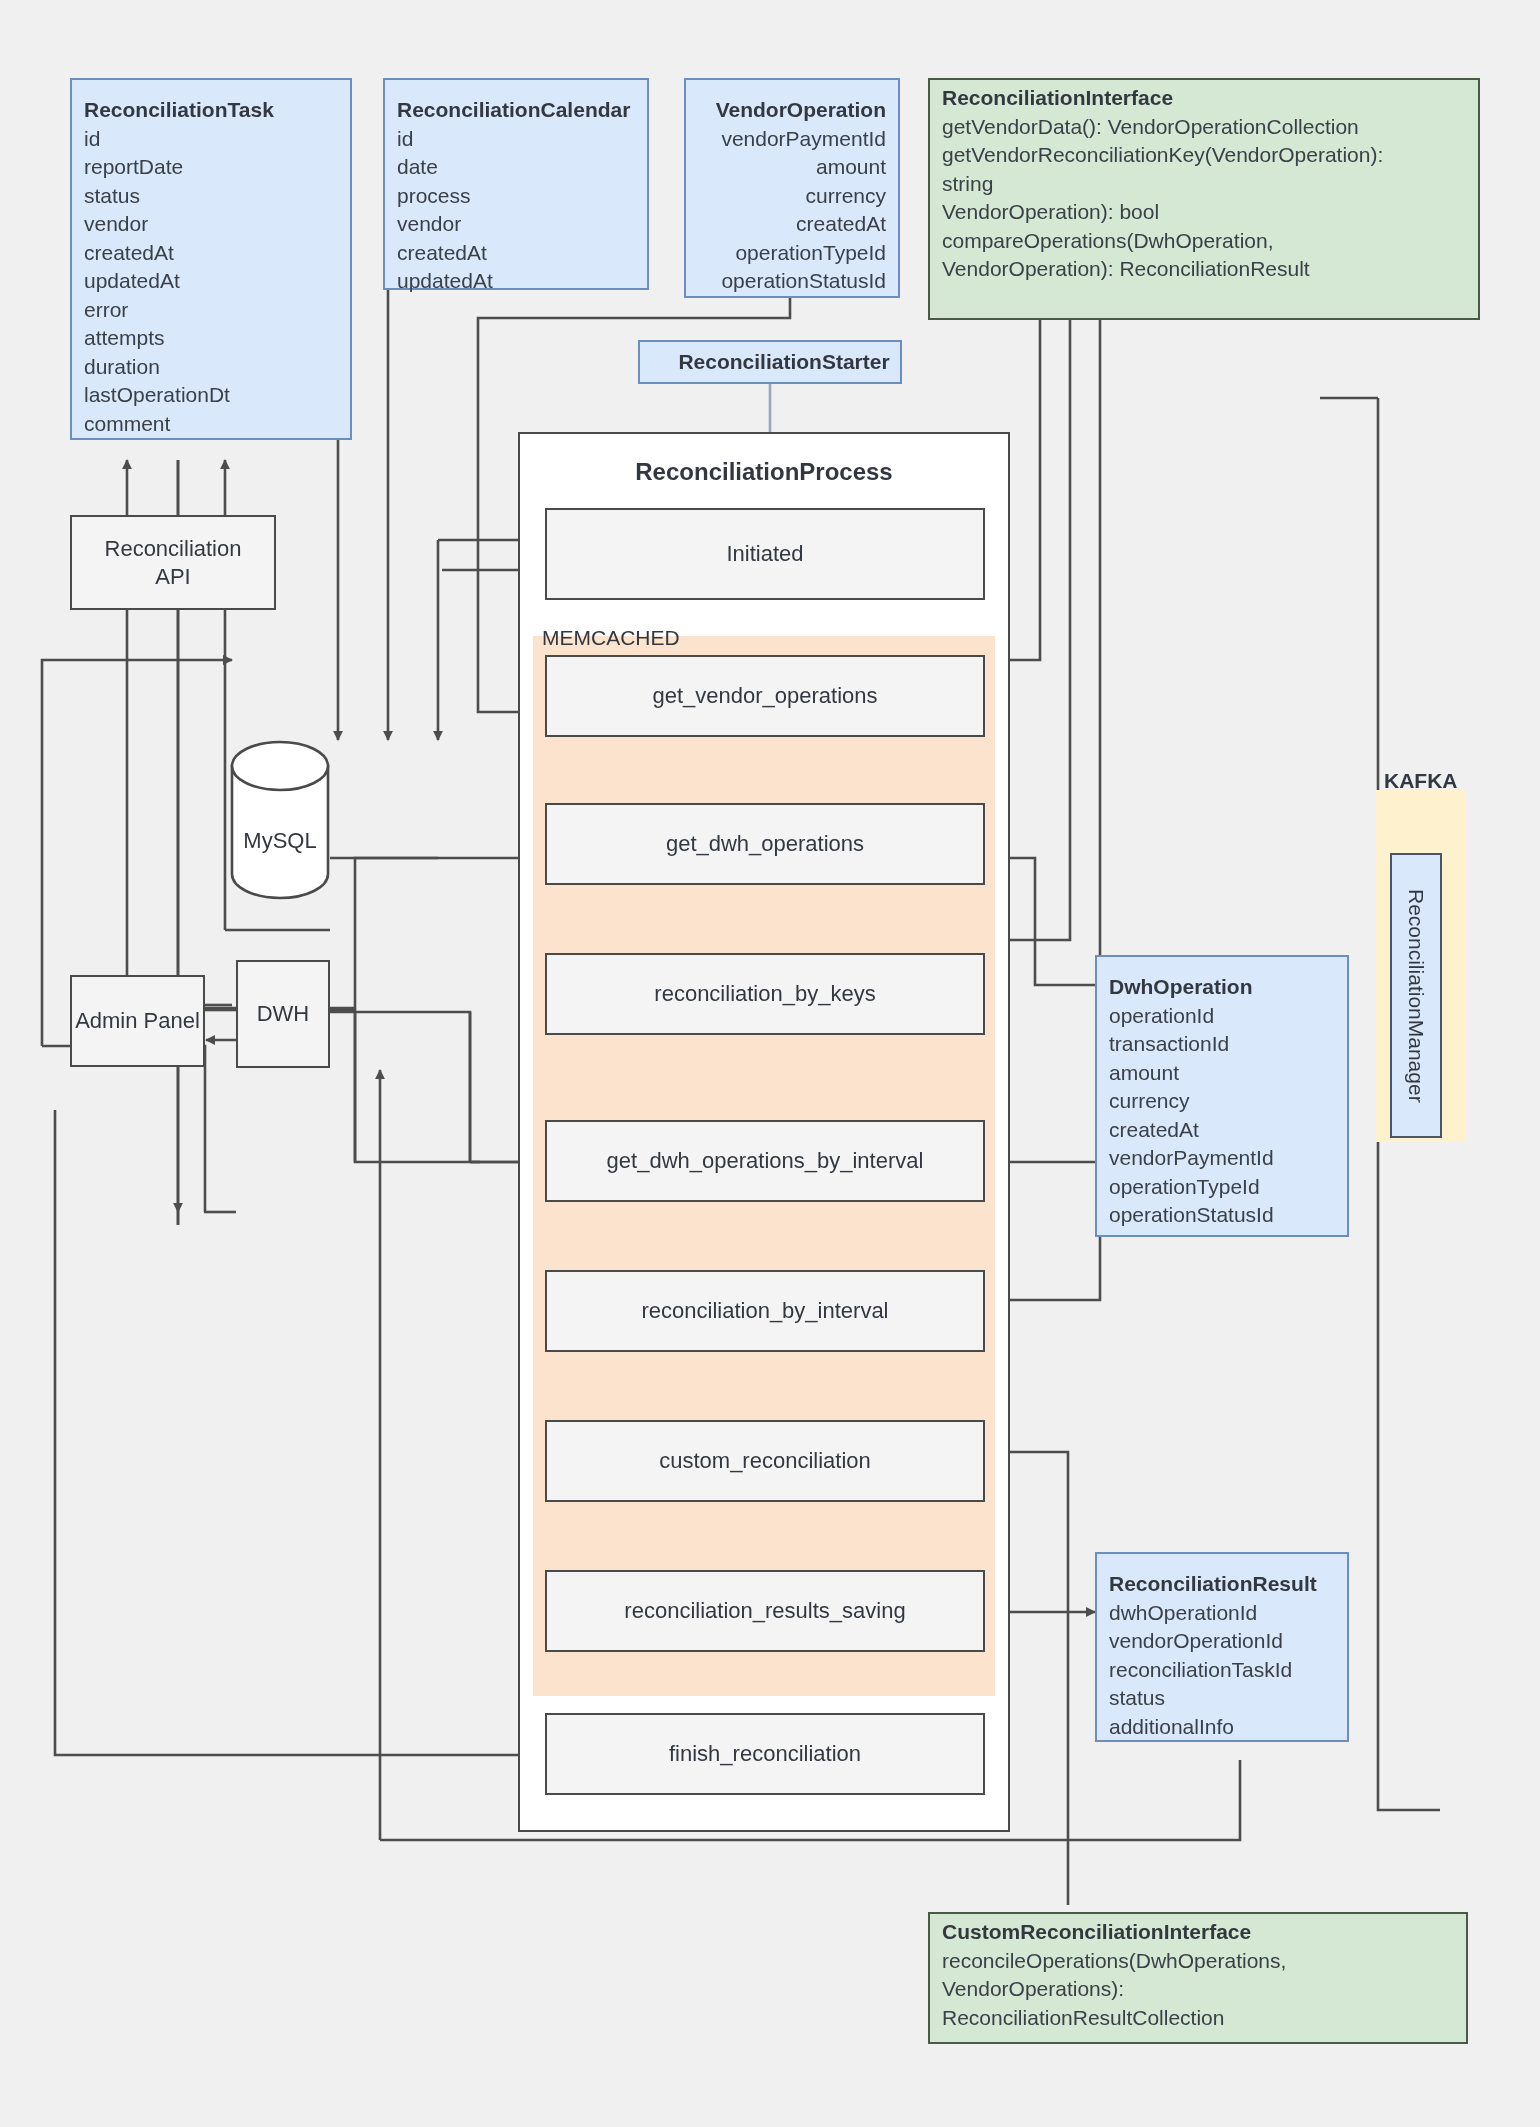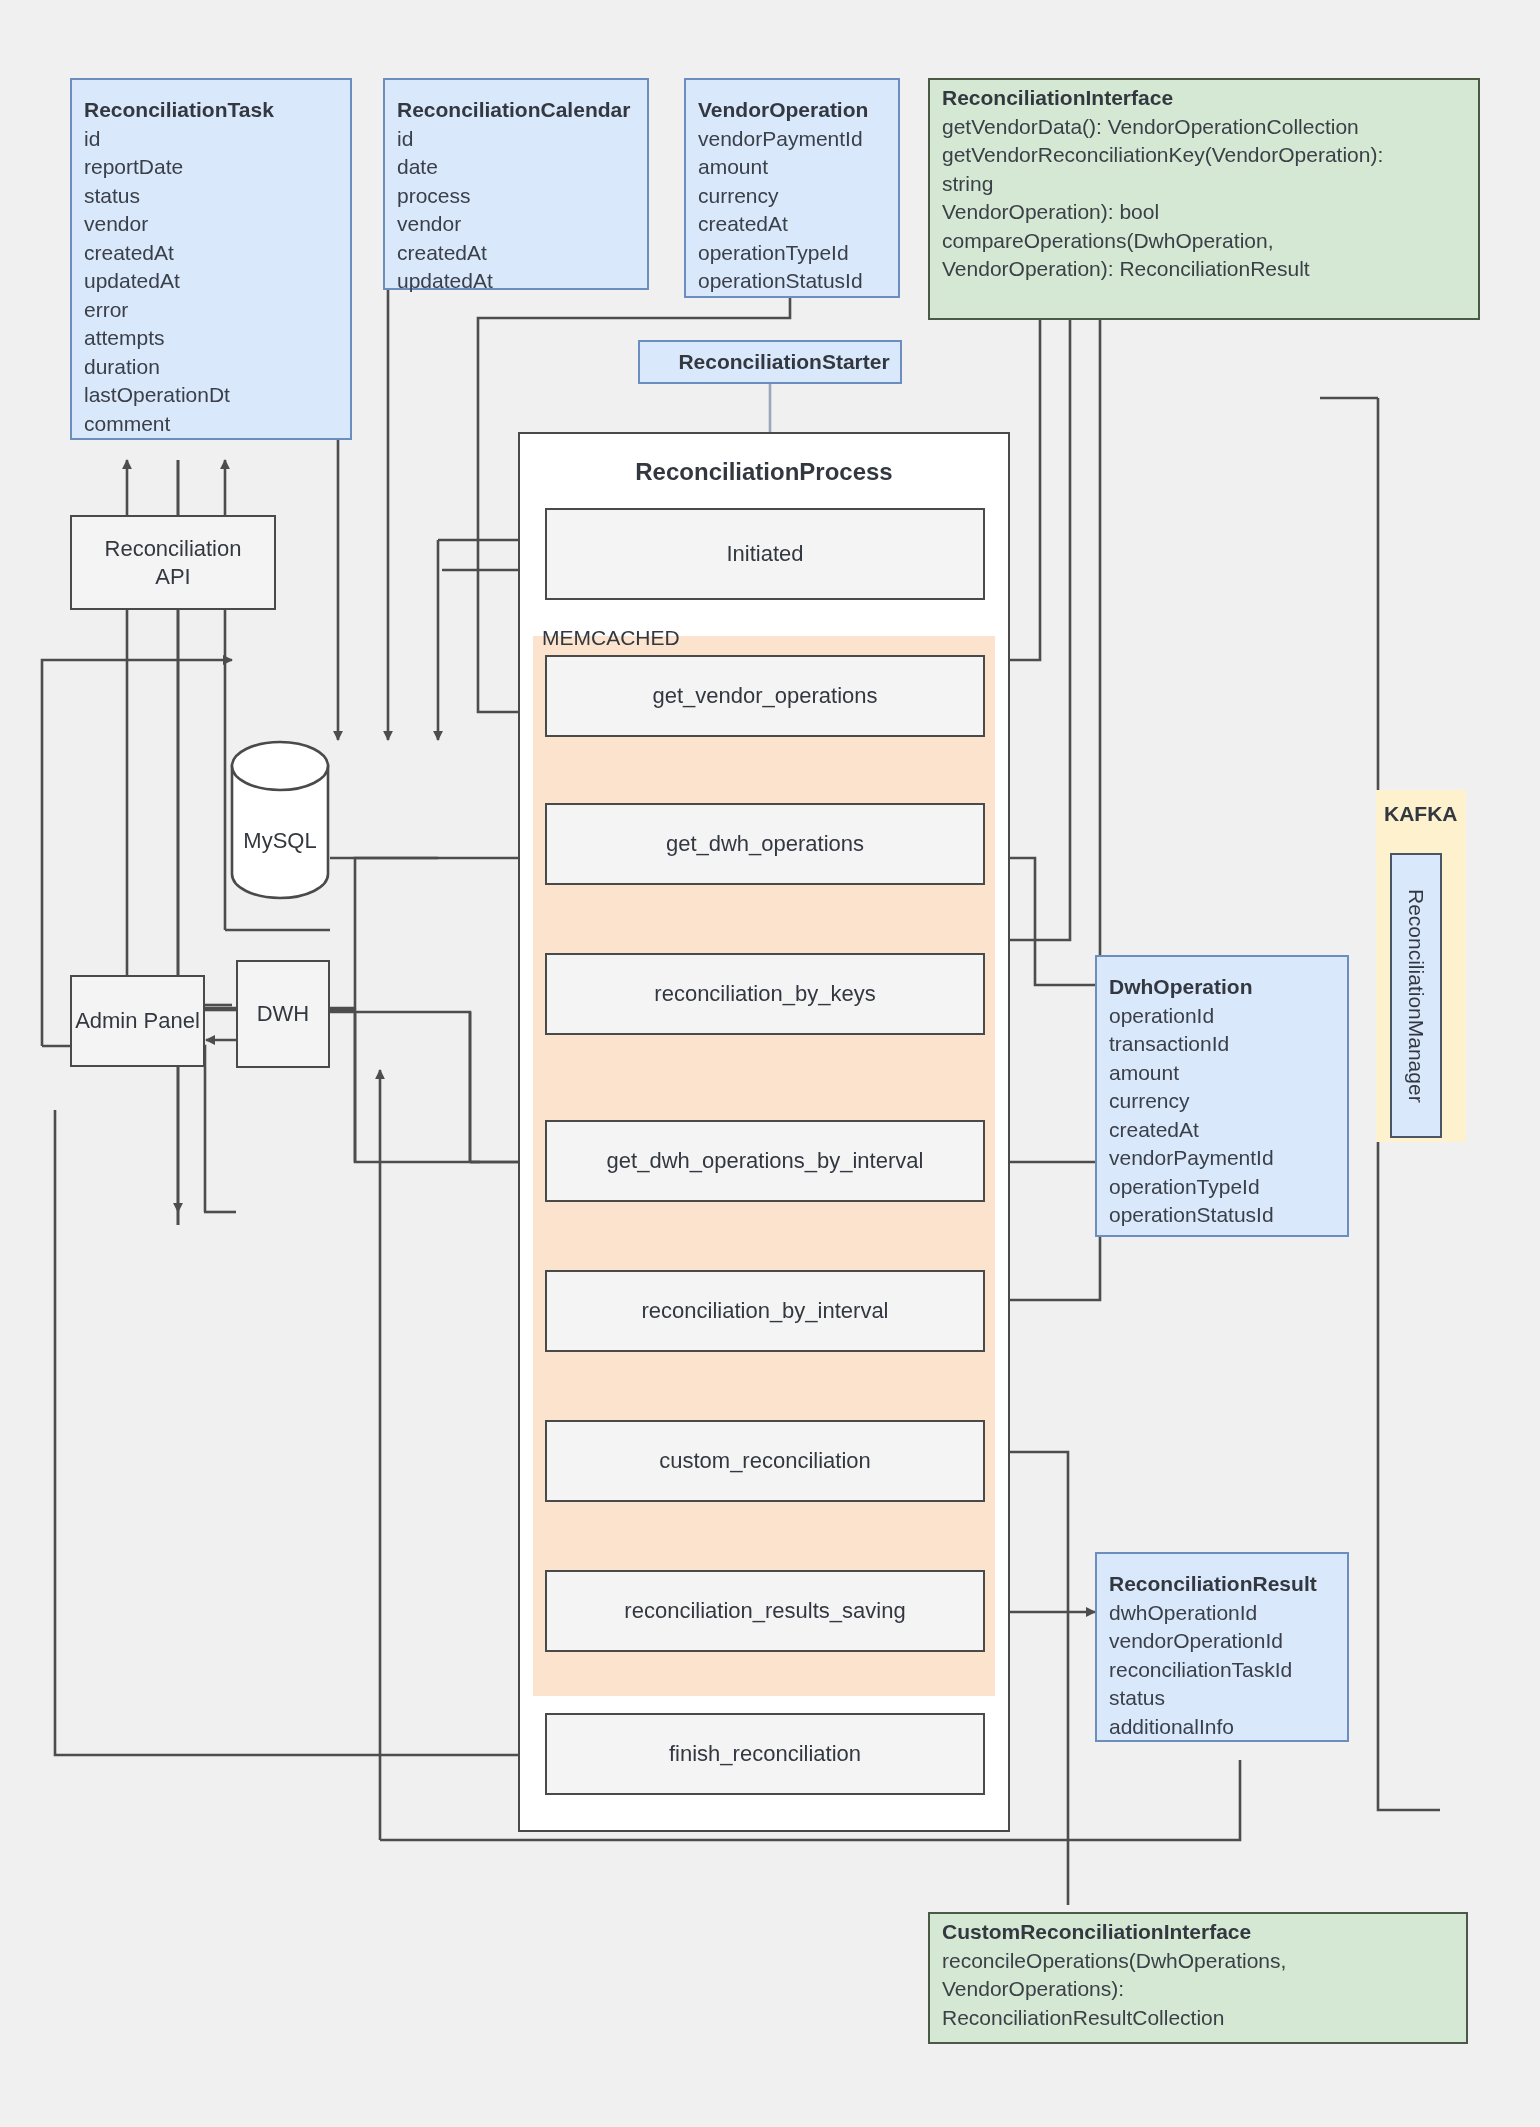--- a/index.html
+++ b/index.html
@@ -266,21 +266,21 @@
   <div class="node cls-blue" style="left:383px; top:78px; width:266px; height:212px;">
     <div class="cls-title">ReconciliationCalendar</div>
     <div class="cls-field">id</div>
     <div class="cls-field">date</div>
     <div class="cls-field">process</div>
     <div class="cls-field">vendor</div>
     <div class="cls-field">createdAt</div>
     <div class="cls-field">updatedAt</div>
   </div>
 
-  <div class="node cls-blue" style="left:684px; top:78px; width:216px; height:220px;">
+  <div class="node cls-blue" style="left:684px; top:78px; width:216px; height:220px;text-align:right;">
     <div class="cls-title">VendorOperation</div>
     <div class="cls-field">vendorPaymentId</div>
     <div class="cls-field">amount</div>
     <div class="cls-field">currency</div>
     <div class="cls-field">createdAt</div>
     <div class="cls-field">operationTypeId</div>
     <div class="cls-field">operationStatusId</div>
   </div>
 
   <div class="node cls-green" style="left:928px; top:78px; width:552px; height:242px;">
@@ -367,21 +367,21 @@
   <div class="node cls-blue" style="left:1095px; top:1552px; width:254px; height:190px;">
     <div class="cls-title">ReconciliationResult</div>
     <div class="cls-field">dwhOperationId</div>
     <div class="cls-field">vendorOperationId</div>
     <div class="cls-field">reconciliationTaskId</div>
     <div class="cls-field">status</div>
     <div class="cls-field">additionalInfo</div>
   </div>
 
   <div class="node kafka-band" style="left:1376px; top:790px; width:90px; height:352px; border:none;"></div>
-  <div class="kafka-label" style="left:1384px; top:802px;text-align:right;">KAFKA</div>
+  <div class="kafka-label" style="left:1384px; top:769px;text-align:right;">KAFKA</div>
   <div class="node vert-box" style="left:1390px; top:853px; width:52px; height:285px;">
     <span class="vert-text">ReconciliationManager</span>
   </div>
 
   <div class="node cls-green" style="left:928px; top:1912px; width:540px; height:132px;">
     <div class="cls-title">CustomReconciliationInterface</div>
     <div class="cls-field">reconcileOperations(DwhOperations,</div>
     <div class="cls-field">VendorOperations):</div>
     <div class="cls-field">ReconciliationResultCollection</div>
   </div>

